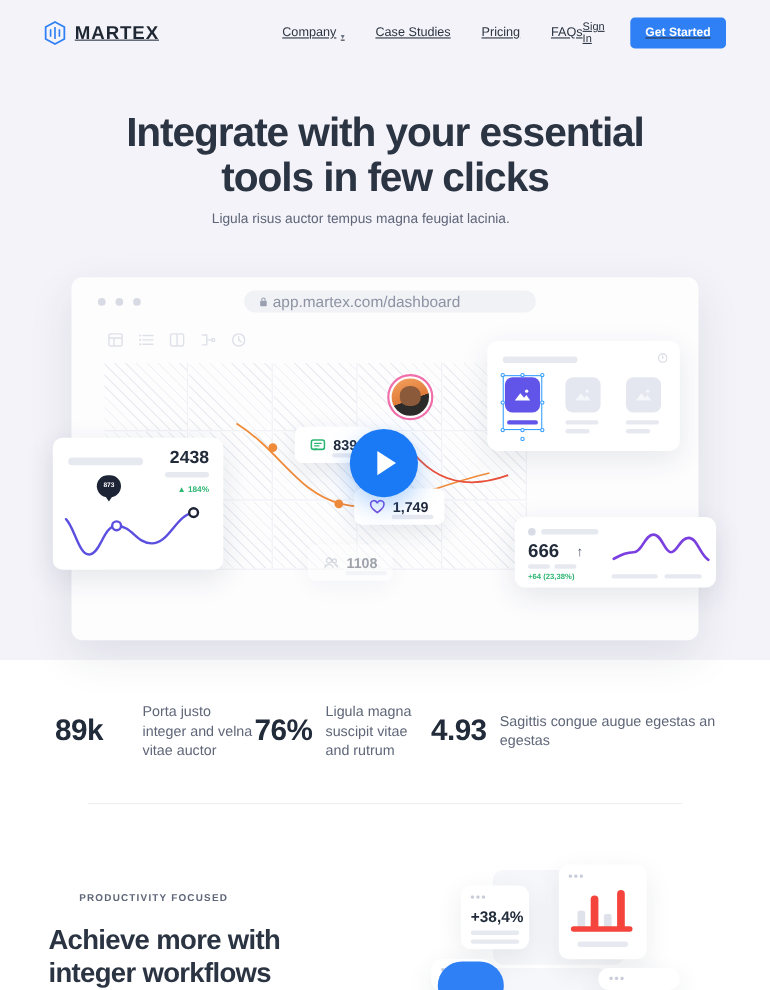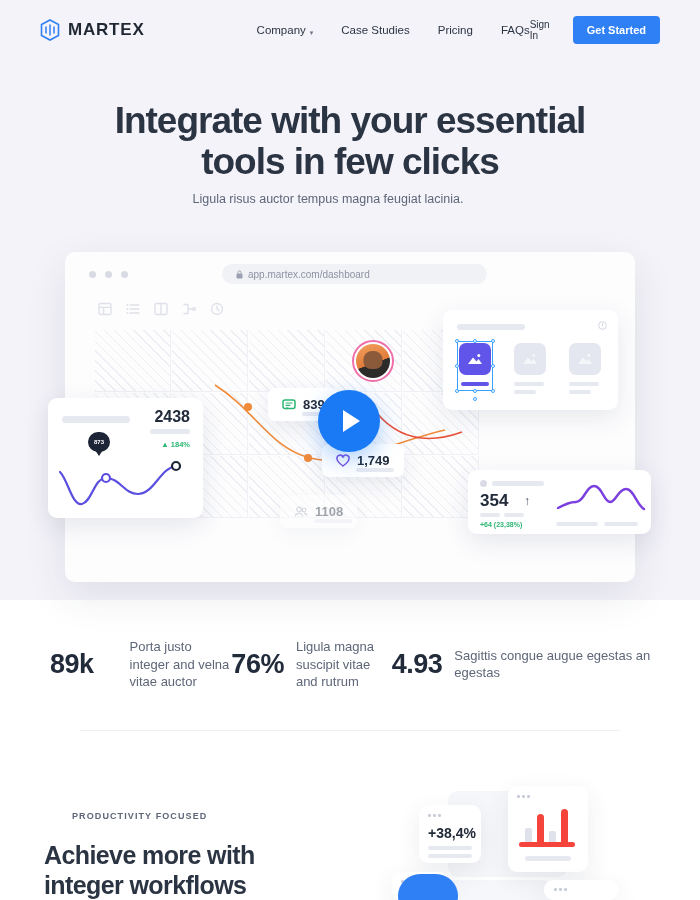--- a/index.html
+++ b/index.html
@@ -14,21 +14,21 @@
 
   
   .hero-bg {
     position: absolute; left: 0; top: 0; width: 700px; height: 600px;
     background: #f4f3f9;
   }
 
   
   .nav {
     position: absolute; left: 0; top: 0; width: 700px; height: 60px;
-    display: flex; align-items: center; padding: 0 40px;
+    display: flex; align-items: center; padding: 0 40px; text-decoration: underline;
   }
   .brand { display: flex; align-items: center; gap: 8px; }
   .brand-mark { width: 20px; height: 22px; display: block; }
   .brand-name {
     font-size: 17px; font-weight: bold; letter-spacing: .8px; color: #1f2733;
   }
   .nav-links {
     display: flex; align-items: center; gap: 28px;
     margin-left: 112px;
   }
@@ -65,21 +65,21 @@
   }
   .mock-topbar { position: absolute; left: 0; top: 0; width: 100%; height: 46px; }
   .dots { position: absolute; left: 24px; top: 19px; display: flex; gap: 9px; }
   .dots i { width: 7px; height: 7px; border-radius: 50%; background: #d9dbe4; display: block; }
   .urlbar {
     position: absolute; left: 157px; top: 12px; width: 265px; height: 20px;
     background: #f1f2f6; border-radius: 10px; display: flex; align-items: center;
     gap: 5px; padding-left: 14px;
   }
   .urlbar .lock { width: 7px; height: 9px; display: block; }
-  .urlbar span { font-size: 10px; color: #8d93a3; }
+  .urlbar span { font-size: 14px; color: #8d93a3; }
 
   .toolbar { position: absolute; left: 98px; top: 302px; display: flex; gap: 14px; }
   .toolbar svg { display: block; }
 
   
   .hatch-wrap { position: absolute; left: 95px; top: 330px; width: 440px; height: 220px; }
   .hatch-cell {
     position: absolute; width: 76px; height: 62px;
     background-image: repeating-linear-gradient(45deg, #eceef4 0 1px, transparent 1px 7px);
     border-right: 1px solid #f0f1f6; border-bottom: 1px solid #f0f1f6;
@@ -412,21 +412,21 @@
       <i style="left:-3px;bottom:-3px"></i>
         <i style="left:50%;margin-left:-2px;bottom:-3px"></i>
         <i style="right:-3px;bottom:-3px"></i>
       <i style="left:50%;margin-left:-2px;bottom:-11px"></i>
     </div>
   </div>
 
   <div class="card-478">
     <div class="dot"></div>
     <div class="bar-ph hdr"></div>
-    <div class="val">354</div>
+    <div class="val">666</div>
     <div class="arrow">↑</div>
     <div class="bar-ph s1"></div>
     <div class="bar-ph s2"></div>
     <div class="gain">+64 (23,38%)</div>
     <svg style="position:absolute;left:88px;top:10px;width:90px;height:40px" viewBox="0 0 90 40">
       <path d="M2 28 C10 24, 14 22, 20 22 C28 22, 30 6, 38 6 C46 6, 48 22, 54 22 C60 22, 62 9, 70 9 C78 9, 80 24, 88 29" fill="none" stroke="#7b3fe0" stroke-width="2.4" stroke-linecap="round"></path>
     </svg>
     <div class="bar-ph" style="position:absolute;left:88px;bottom:8px;width:42px;height:4px"></div>
     <div class="bar-ph" style="position:absolute;left:136px;bottom:8px;width:34px;height:4px"></div>
   </div>

